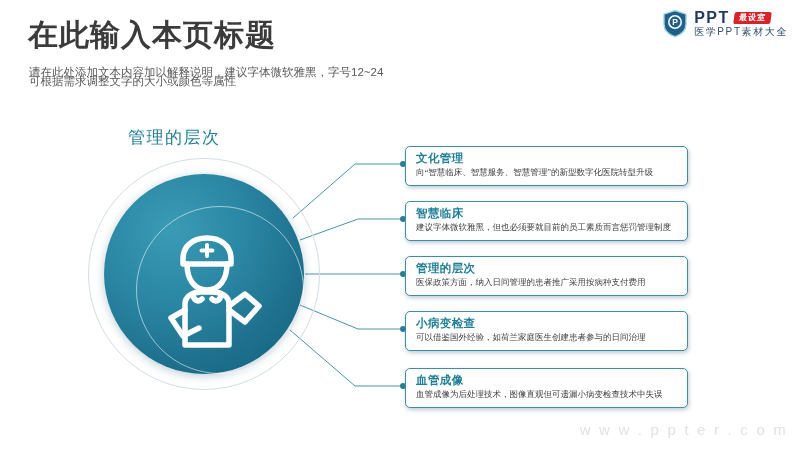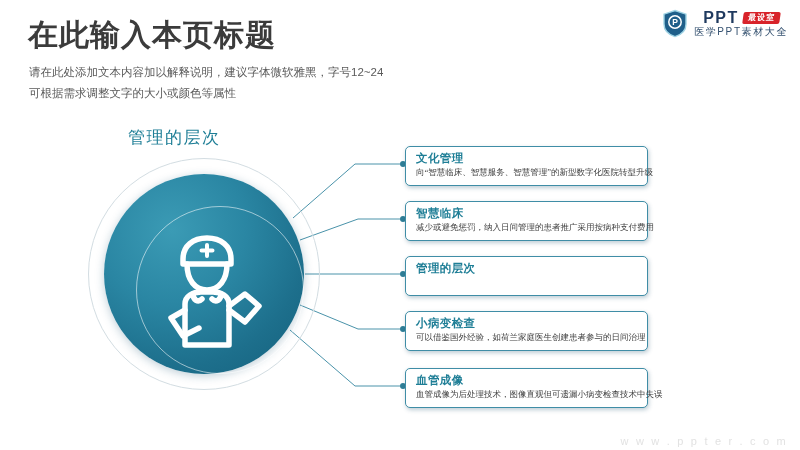--- a/index.html
+++ b/index.html
@@ -34,21 +34,21 @@
 
   .subtitle-line {
     position: absolute;
     left: 29px;
     font-size: 11.5px;
     color: #5a5a5a;
     line-height: 1.5;
     white-space: nowrap;
   }
   .subtitle-line.l1 { top: 64px; text-align: right; }
-  .subtitle-line.l2 { top: 85px; text-align: center; }
+  .subtitle-line.l2 { top: 73px; text-align: center; }
 
   
   .logo {
     position: absolute;
     right: 12px;
     top: 9px;
     display: flex;
     align-items: center;
     gap: 6px;
   }
@@ -60,21 +60,20 @@
   }
   .logo-shield svg { display: block; }
   .logo-text { display: flex; flex-direction: column; gap: 1px; }
   .logo-row1 { display: flex; align-items: center; gap: 4px; }
   .logo-ppt {
     font-size: 16px;
     font-weight: bold;
     color: #1f3a5f;
     letter-spacing: 1.5px;
     line-height: 1;
-    margin-left: 9px;
   }
   .logo-badge {
     background: #d8232a;
     color: #ffffff;
     font-size: 8px;
     font-weight: bold;
     padding: 2px 5px 2px 5px;
     border-radius: 2px;
     letter-spacing: 1px;
     line-height: 1;
@@ -143,21 +142,21 @@
     position: absolute;
     left: 0; top: 0;
     width: 800px; height: 450px;
     pointer-events: none;
   }
 
   
   .item-box {
     position: absolute;
     left: 405px;
-    width: 243px;
+    width: 283px;
     height: 40px;
     border: 1px solid #3f8da6;
     border-radius: 5px;
     background: #ffffff;
     box-shadow: 1px 2px 4px rgba(40,90,115,0.30);
     padding: 4px 24px 0 10px;
   }
   .item-title {
     font-size: 11.5px;
     font-weight: bold;
@@ -179,22 +178,22 @@
     width: 6px;
     height: 6px;
     border-radius: 50%;
     background: #2e7e97;
   }
 
   
   .watermark {
     position: absolute;
     right: 12px;
-    bottom: 3px;
-    font-size: 11px;
+    bottom: 12px;
+    font-size: 15px;
     color: #e2e2e2;
     letter-spacing: 2.2px;
   }
 </style>
 </head>
 <body>
 
 <div id="slide">
 
   <div class="page-title">在此输入本页标题</div>
@@ -259,26 +258,27 @@
 
   <div class="item-dot" style="top:161px"></div>
   <div class="item-box" style="top:146px">
     <div class="item-title">文化管理</div>
     <div class="item-desc">向“智慧临床、智慧服务、智慧管理”的新型数字化医院转型升级</div>
   </div>
 
   <div class="item-dot" style="top:216px"></div>
   <div class="item-box" style="top:201px">
     <div class="item-title">智慧临床</div>
-    <div class="item-desc">减少或避免惩罚，纳入日间管理的患者推广采用按病种支付费用</div>
+    <div class="item-desc">建议字体微软雅黑，但也必须要就目前的员工素质而言惩罚管理制度</div>
   </div>
 
   <div class="item-dot" style="top:271px"></div>
   <div class="item-box" style="top:256px">
     <div class="item-title">管理的层次</div>
+    <div class="item-desc">医保政策方面，纳入日间管理的患者推广采用按病种支付费用</div>
   </div>
 
   <div class="item-dot" style="top:326px"></div>
   <div class="item-box" style="top:311px">
     <div class="item-title">小病变检查</div>
     <div class="item-desc">可以借鉴国外经验，如荷兰家庭医生创建患者参与的日间治理</div>
   </div>
 
   <div class="item-dot" style="top:383px"></div>
   <div class="item-box" style="top:368px">

